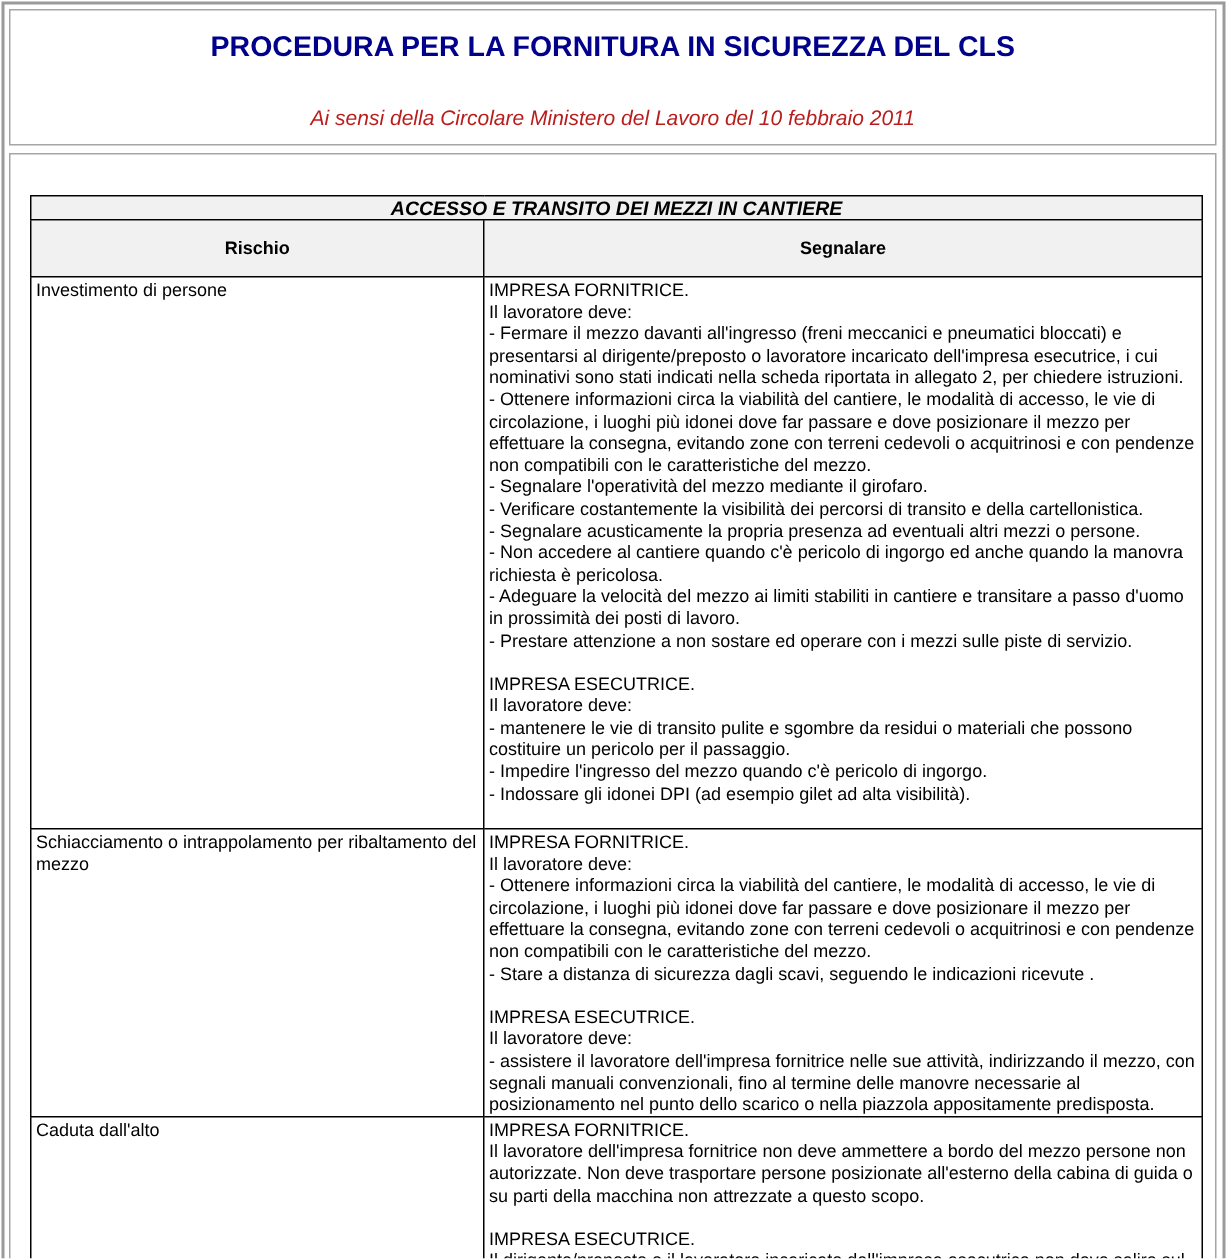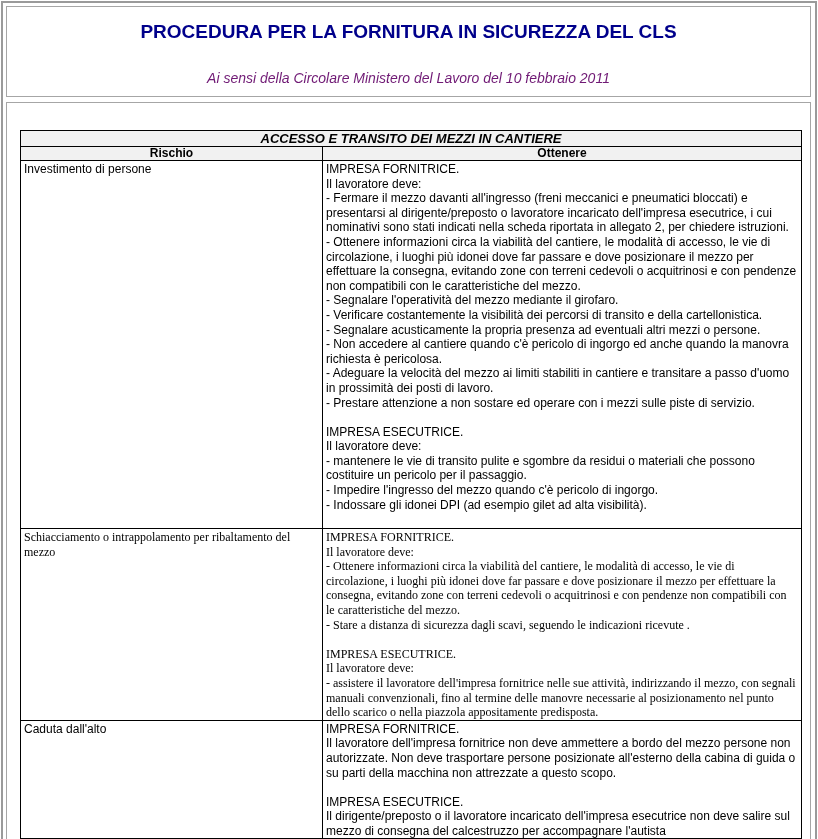--- a/index.html
+++ b/index.html
@@ -33,21 +33,21 @@
     margin-top:14px;
     font-size:19px;
     font-weight:bold;
     letter-spacing:0px;
     color:var(--title-color);
   }
   .doc-subtitle{
     margin-top:27px;
     font-size:14px;
     font-style:italic;
-    color:#701a75;
+    color:#b91c1c;
   }
   .content-box{
     position:absolute;left:6px;right:7px;top:102px;bottom:-10px;
     border:1px solid var(--box-border);
     background:#fff;
     overflow:hidden;
   }
   table.proc-table{
     border-collapse:collapse;
     table-layout:fixed;
@@ -73,29 +73,29 @@
     padding:0;
     font-style:italic;
   }
   th.col-head{
     background:var(--header-bg);
     font-size:12px;
     font-weight:bold;
     text-align:center;
     height:13px;
     line-height:13px;
-    padding:0;
+    padding:12px;
   }
   td.cell-rischio,td.cell-procedure{
     padding:1px 3px 0 3px;
     white-space:pre-wrap;
     text-align:left;
   }
   tr.row-0{height:368px;margin-top:26px;}
-  tr.row-1{height:191px;font-family:Liberation Serif, serif;}
+  tr.row-1{height:191px;}
   tr.row-2{height:116px;}
 </style>
 </head>
 <body>
 
 <div class="page">
   <div class="outer-frame"></div>
 
   <div class="header-box">
     <div class="doc-title">PROCEDURA PER LA FORNITURA IN SICUREZZA DEL CLS</div>
@@ -107,21 +107,21 @@
       <colgroup>
         <col class="col-w-rischio">
         <col class="col-w-procedure">
       </colgroup>
       <thead>
         <tr>
           <th colspan="2" class="section-title">ACCESSO E TRANSITO DEI MEZZI IN CANTIERE</th>
         </tr>
         <tr>
           <th class="col-head">Rischio</th>
-          <th class="col-head">Ottenere</th>
+          <th class="col-head">Segnalare</th>
         </tr>
       </thead>
       <tbody id="rows-body">
           <tr class="data-row row-0">
             <td class="cell-rischio">Investimento di persone</td>
             <td class="cell-procedure">IMPRESA FORNITRICE.
 Il lavoratore deve:
 - Fermare il mezzo davanti all'ingresso (freni meccanici e pneumatici bloccati) e presentarsi al dirigente/preposto o lavoratore incaricato dell'impresa esecutrice, i cui nominativi sono stati indicati nella scheda riportata in allegato 2, per chiedere istruzioni.
 - Ottenere informazioni circa la viabilità del cantiere, le modalità di accesso, le vie di circolazione, i luoghi più idonei dove far passare e dove posizionare il mezzo per effettuare la consegna, evitando zone con terreni cedevoli o acquitrinosi e con pendenze non compatibili con le caratteristiche del mezzo.
 - Segnalare l'operatività del mezzo mediante il girofaro.

